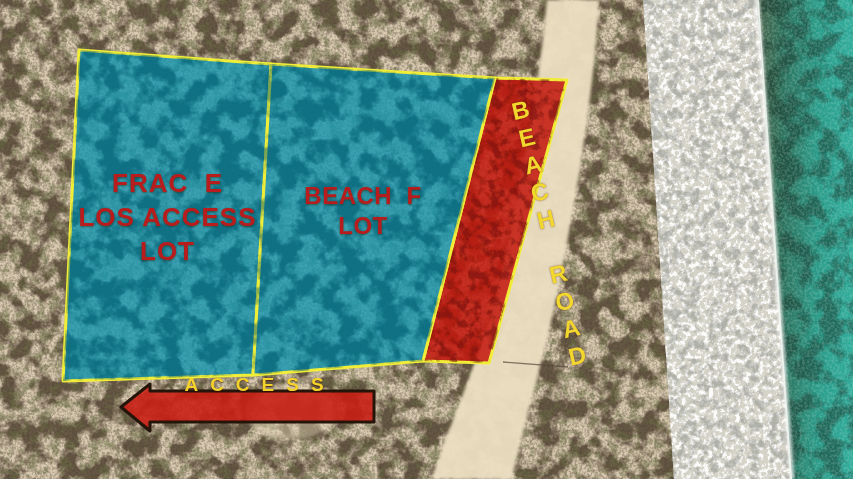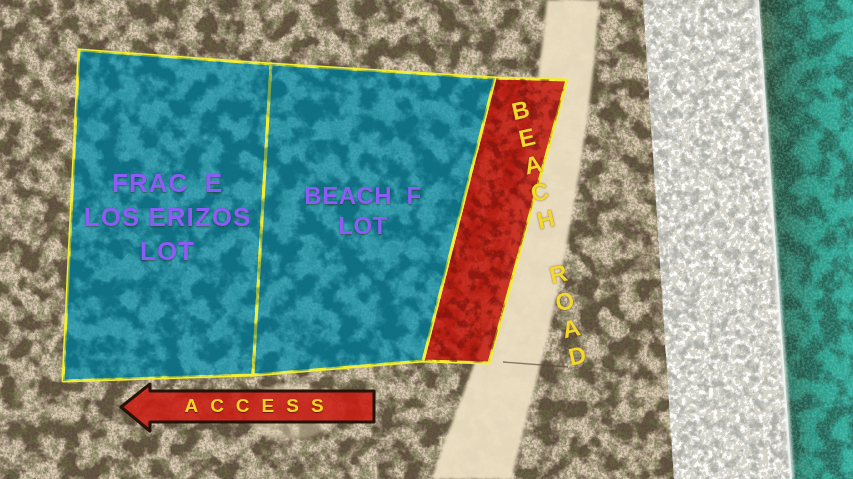--- a/index.html
+++ b/index.html
@@ -16,21 +16,21 @@
   .boundary   { stroke: #f2ee38; stroke-width: 3; stroke-linejoin: round; }
   .lot-poly   { fill-opacity: 0.78; }
   .road-poly  { fill-opacity: 0.86; }
   .arrow-poly { stroke: #241409; stroke-width: 3; stroke-linejoin: round; fill-opacity: 0.88; }
 
   
   .lot-label {
     position: absolute;
     text-align: center;
     font-weight: bold;
-    color: #8b5cf6;
+    color: #b91c1c;
     text-shadow: 0 1px 2px rgba(50,35,0,0.5);
     pointer-events: none;
   }
   #lot-e-label { left: 70px;  top: 166px; width: 195px; font-size: 26px; line-height: 34px; letter-spacing: 1px; }
   #lot-f-label { left: 258px; top: 181px; width: 210px; font-size: 24px; line-height: 30px; letter-spacing: 0.5px; }
   .lot-line { white-space: pre; }
 
   #beach-road-label {
     position: absolute;
     left: 503px;
@@ -44,21 +44,21 @@
     color: #f2d82e;
     transform: rotate(-13deg);
     transform-origin: 50% 0;
     text-shadow: 0 0 2px rgba(70,10,5,0.6);
     pointer-events: none;
   }
 
   #access-label {
     position: absolute;
     left: 150px;
-    top: 395px;
+    top: 374px;
     width: 220px;
     text-align: center;
     font-weight: bold;
     font-size: 19px;
     letter-spacing: 12px;
     color: #f5d42a;
     text-shadow: 0 1px 1px rgba(60,10,5,0.6);
     pointer-events: none;
   }
 </style>
@@ -148,21 +148,21 @@
     <polygon class="lot-poly boundary" points="271,64 495,78 423,361 253,375" fill="#0e95b1"></polygon>
     <g clip-path="url(#clipLots)">
       <rect x="60" y="45" width="510" height="340" fill="#045a70" opacity="0.5" filter="url(#f-blob1)"></rect>
     </g>
 
     <polygon class="arrow-poly" points="121,407 150,384 150,391 374,391 374,422 150,422 150,431" fill="#cb1d12"></polygon>
   </svg>
 
   <div class="lot-label" id="lot-e-label">
     <div class="lot-line">FRAC  E</div>
-    <div class="lot-line">LOS ERIZOS</div>
+    <div class="lot-line">LOS ACCESS</div>
     <div class="lot-line">LOT</div>
   </div>
 
   <div class="lot-label" id="lot-f-label">
     <div class="lot-line">BEACH  F</div>
     <div class="lot-line">LOT</div>
   </div>
 
   <div id="beach-road-label">BEACH ROAD</div>
 

